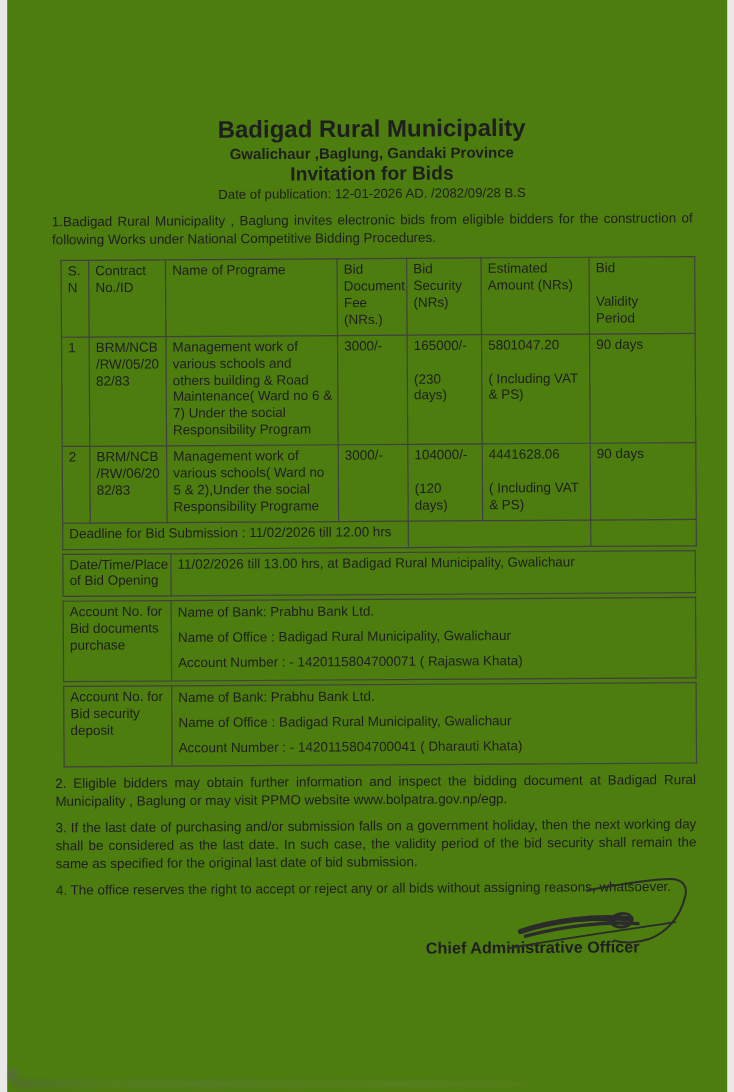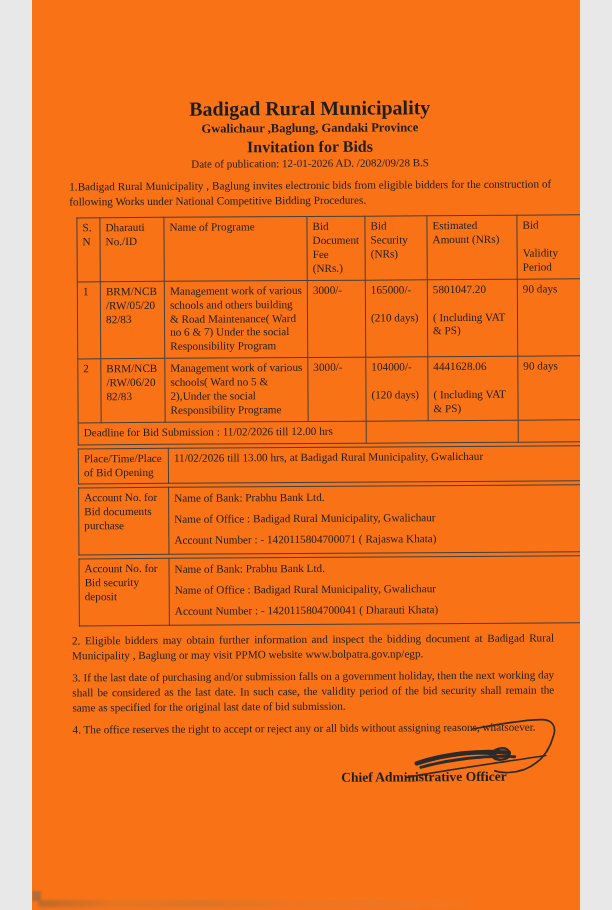--- a/index.html
+++ b/index.html
@@ -1,24 +1,24 @@
 <!DOCTYPE html>
 <html><head>
 <meta charset="utf-8">
 <style>
   * { box-sizing: border-box; }
   html, body { margin: 0; padding: 0; background: #e8e8e8; }
   .page {
     position: relative;
-    width: 548px;
+    width: 600px;
     height: 910px;
     margin: 0 auto;
-    background: #f97316;
+    background: #4d7c0f;
     overflow: hidden;
-    font-family: Liberation Serif, serif;
+    font-family: Liberation Sans, sans-serif;
     color: #1e1e1e;
   }
   .content {
     padding: 97px 28px 0 38px;
     transform: rotate(-0.35deg);
     transform-origin: 50% 40%;
   }
 
   
   .doc-header { text-align: center; }
@@ -150,21 +150,21 @@
           <col style="width:143px">
         <col style="width:58px">
           <col style="width:62px">
           <col style="width:90px">
           <col style="width:88px">
       </colgroup>
       <thead>
         <tr>
           <th class="pre">S.
 N</th>
-          <th class="pre">Dharauti
+          <th class="pre">Contract
 No./ID</th>
           <th class="pre">Name of Programe</th>
           <th class="pre">Bid
 Document
 Fee (NRs.)</th>
           <th class="pre">Bid
 Security
 (NRs)</th>
           <th class="pre">Estimated
 Amount (NRs)</th>
@@ -177,21 +177,21 @@
       <tbody>
         <tr>
           <td>1</td>
           <td class="pre">BRM/NCB
 /RW/05/20
 82/83</td>
           <td class="just">Management work of various schools and others building &amp; Road Maintenance( Ward no 6 &amp; 7) Under the social Responsibility Program</td>
           <td>3000/-</td>
           <td class="pre">165000/-
 
-(210 days)</td>
+(230 days)</td>
           <td class="pre just">5801047.20
 
 ( Including VAT &amp; PS)</td>
           <td>90 days</td>
         </tr>
         <tr>
           <td>2</td>
           <td class="pre">BRM/NCB
 /RW/06/20
 82/83</td>
@@ -213,21 +213,21 @@
       </tbody>
     </table>
 
     <table class="grid follow">
       <colgroup>
           <col style="width:90px">
           <col>
         </colgroup>
       <tbody>
           <tr>
-        <td class="info-label">Place/Time/Place
+        <td class="info-label">Date/Time/Place
 of Bid Opening</td>
         <td class="opening-value">11/02/2026  till 13.00 hrs, at Badigad Rural Municipality, Gwalichaur</td>
       </tr>
     </tbody>
       </table>
 
     <table class="grid follow">
       <colgroup>
           <col style="width:90px">
           <col>

